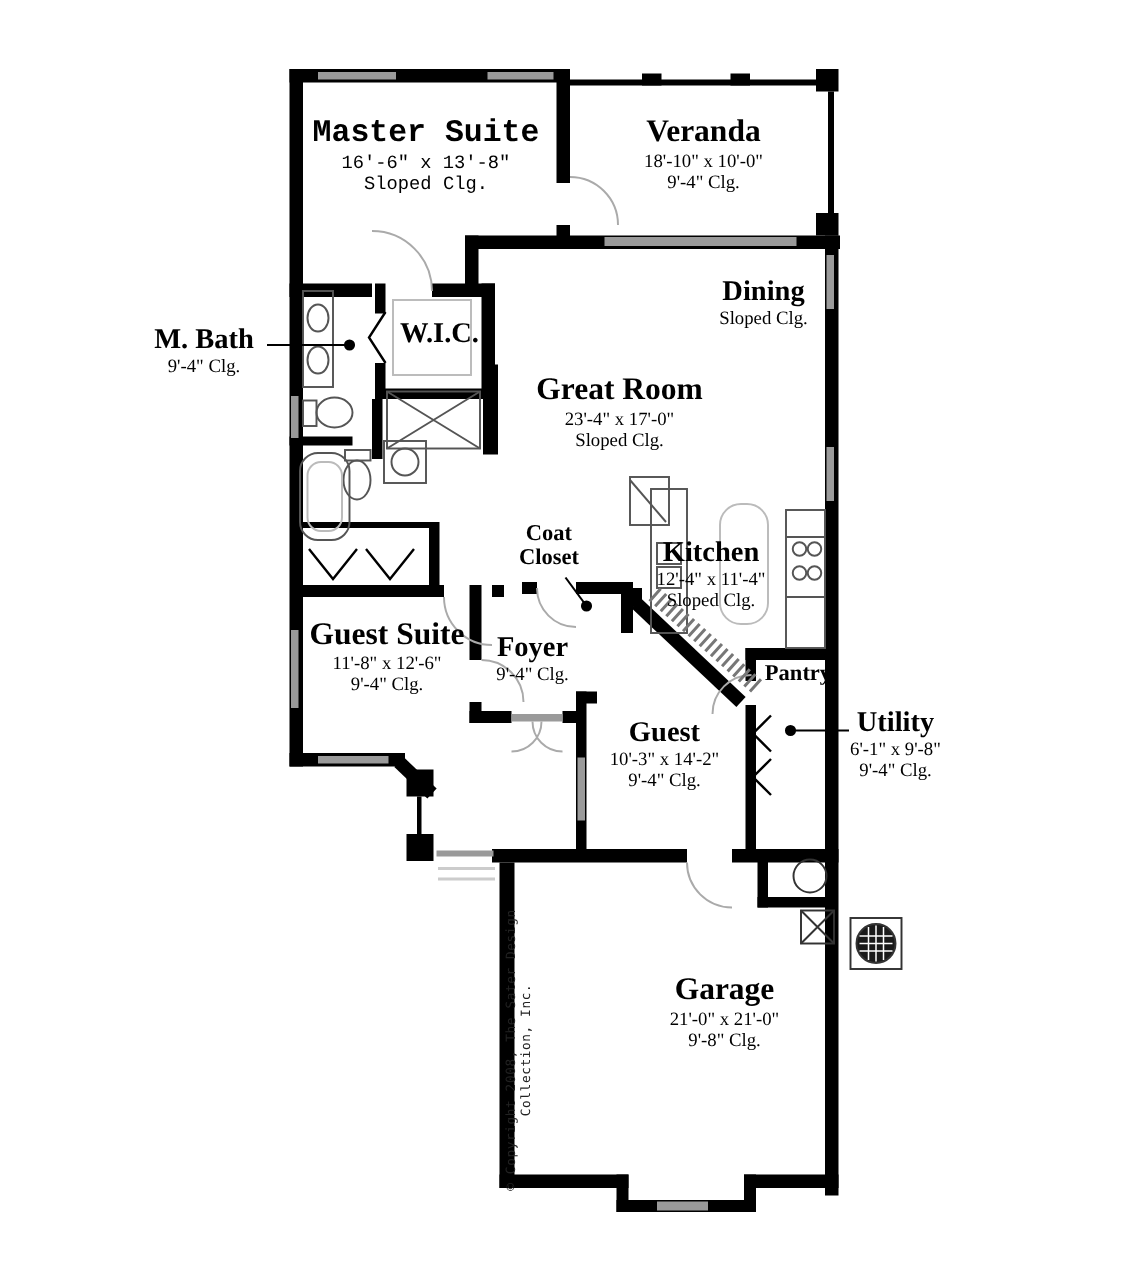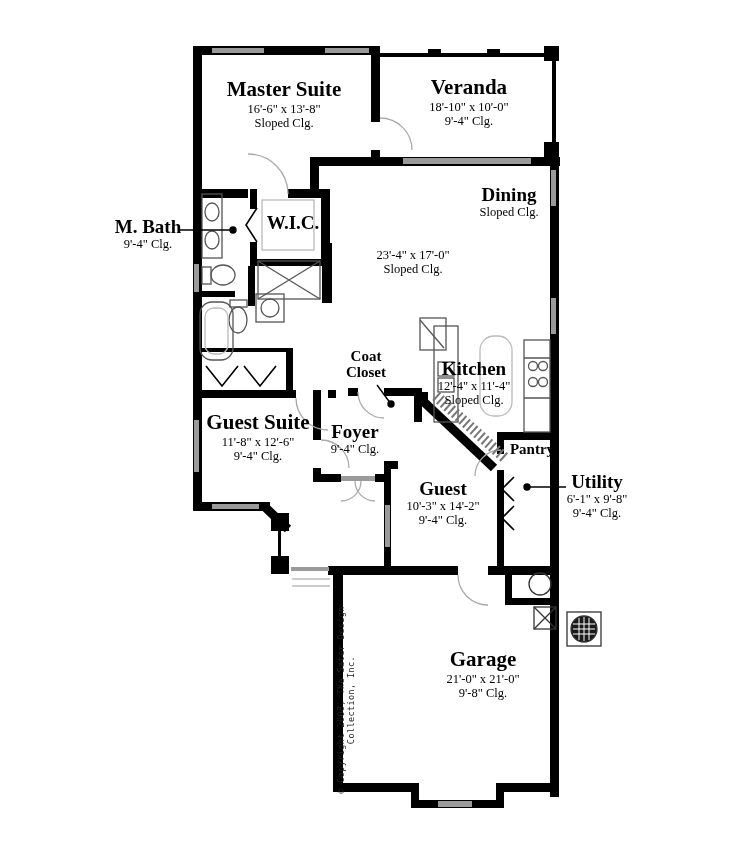--- a/index.html
+++ b/index.html
@@ -169,47 +169,48 @@
   <g stroke="#000" stroke-width="1.4" fill="#000">
     <line x1="178" y1="230" x2="233" y2="230"></line>
     <circle cx="233" cy="230" r="3"></circle>
     <line x1="377" y1="385" x2="391" y2="404"></line>
     <circle cx="391" cy="404" r="3"></circle>
     <line x1="566" y1="487" x2="527" y2="487"></line>
     <circle cx="527" cy="487" r="3"></circle>
   </g>
 </svg>
 
-  <div class="room-label" style="left:284px;top:78px;">
+  <div class="room-label" style="left:284px;top:78px;font-family:Liberation Mono, monospace;">
     <span class="rname">Master Suite</span>
     <span class="rdim">16'-6" x 13'-8"</span>
     <span class="rclg">Sloped Clg.</span>
   </div>
 
   <div class="room-label" style="left:469px;top:76px;">
     <span class="rname">Veranda</span>
     <span class="rdim">18'-10" x 10'-0"</span>
     <span class="rclg">9'-4" Clg.</span>
   </div>
 
   <div class="room-label" style="left:509px;top:184px;">
     <span class="rname md">Dining</span>
     <span class="rclg">Sloped Clg.</span>
   </div>
 
-  <div class="room-label" style="left:148px;top:216px;">
+  <div class="room-label" style="left:136px;top:216px;">
     <span class="rname md">M. Bath</span>
     <span class="rclg">9'-4" Clg.</span>
   </div>
 
   <div class="room-label" style="left:293px;top:212px;">
     <span class="rname md">W.I.C.</span>
   </div>
 
   <div class="room-label" style="left:413px;top:248px;">
+    <span class="rname">Great Room</span>
     <span class="rdim">23'-4" x 17'-0"</span>
     <span class="rclg">Sloped Clg.</span>
   </div>
 
   <div class="room-label" style="left:366px;top:349px;">
     <span class="rname sm">Coat</span>
     <span class="rname sm">Closet</span>
   </div>
 
   <div class="room-label" style="left:474px;top:358px;">

